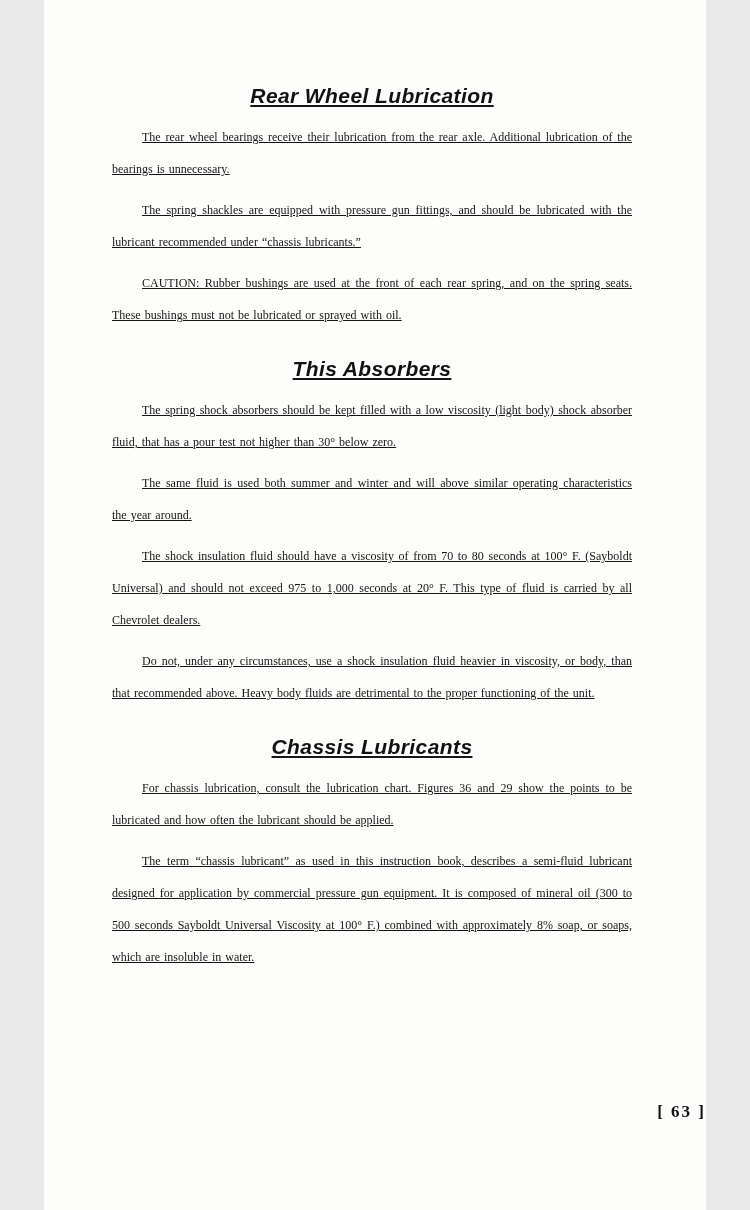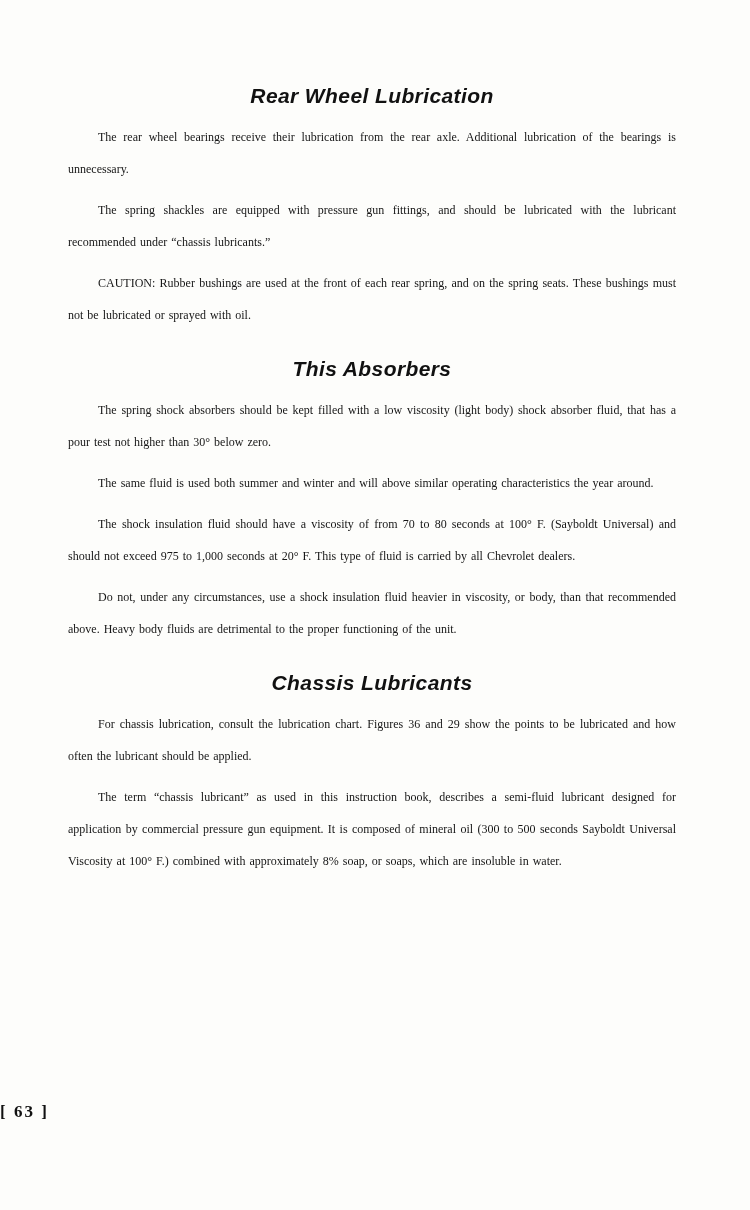--- a/index.html
+++ b/index.html
@@ -2,29 +2,30 @@
 <html><head>
 <meta charset="utf-8">
 <style>
   html, body {
     margin: 0;
     padding: 0;
     background: #e9e9e9;
   }
   .page {
     position: relative;
-    width: 750px;
+    width: 662px;
     height: 1210px;
     margin: 0 auto;
     background: #fdfdfb;
     color: #161616;
     font-family: "Liberation Serif", serif;
     box-sizing: border-box;
     padding: 84px 74px 0 68px;
     overflow: hidden;
+    text-decoration: underline;
   }
   .heading {
     font-family: "Liberation Sans", sans-serif;
     font-style: italic;
     font-weight: bold;
     font-size: 21px;
     letter-spacing: 0.4px;
     text-align: center;
     margin: 26px 0 13px 0;
     color: #111;
@@ -38,21 +39,21 @@
     text-align: justify;
     text-indent: 30px;
     margin: 0 0 9px 0;
     word-spacing: 1px;
   }
   .footer {
     position: absolute;
     left: 0;
     right: 0;
     bottom: 88px;
-    text-align: left;
+    text-align: right;
     font-family: "Liberation Serif", serif;
     font-weight: bold;
     font-size: 17px;
     letter-spacing: 2px;
     color: #111;
   }
 </style>
 </head>
 <body>
 

